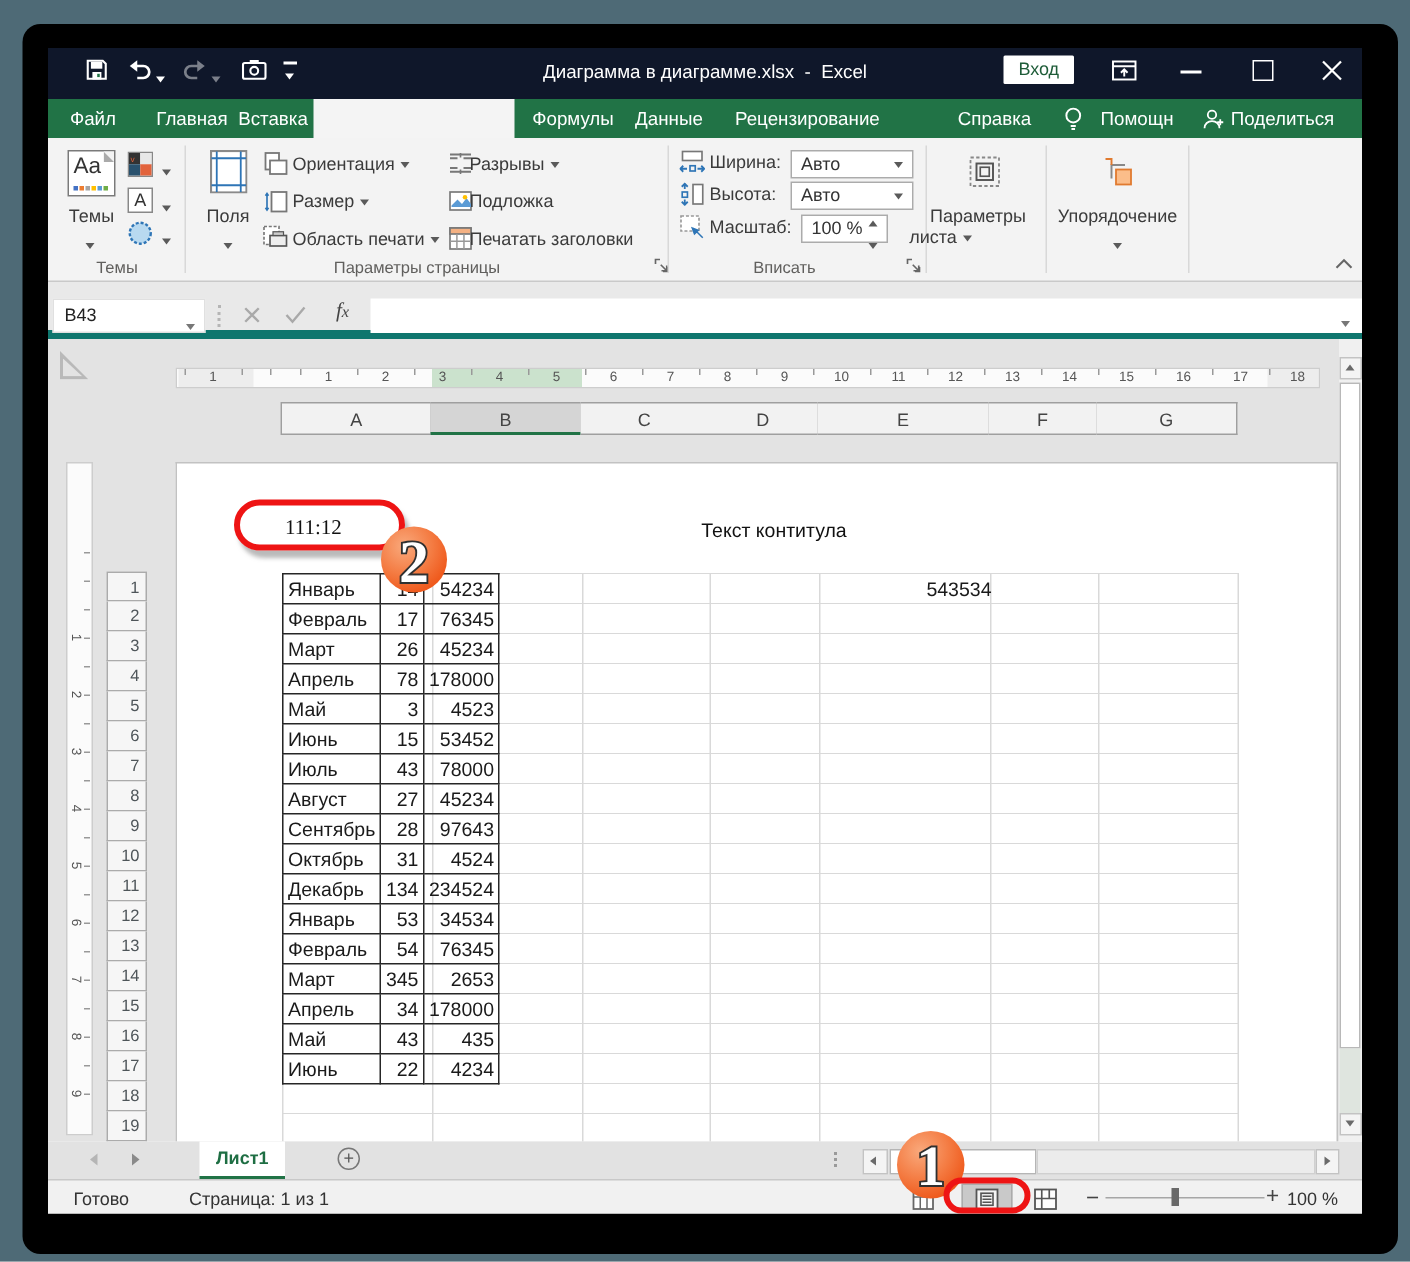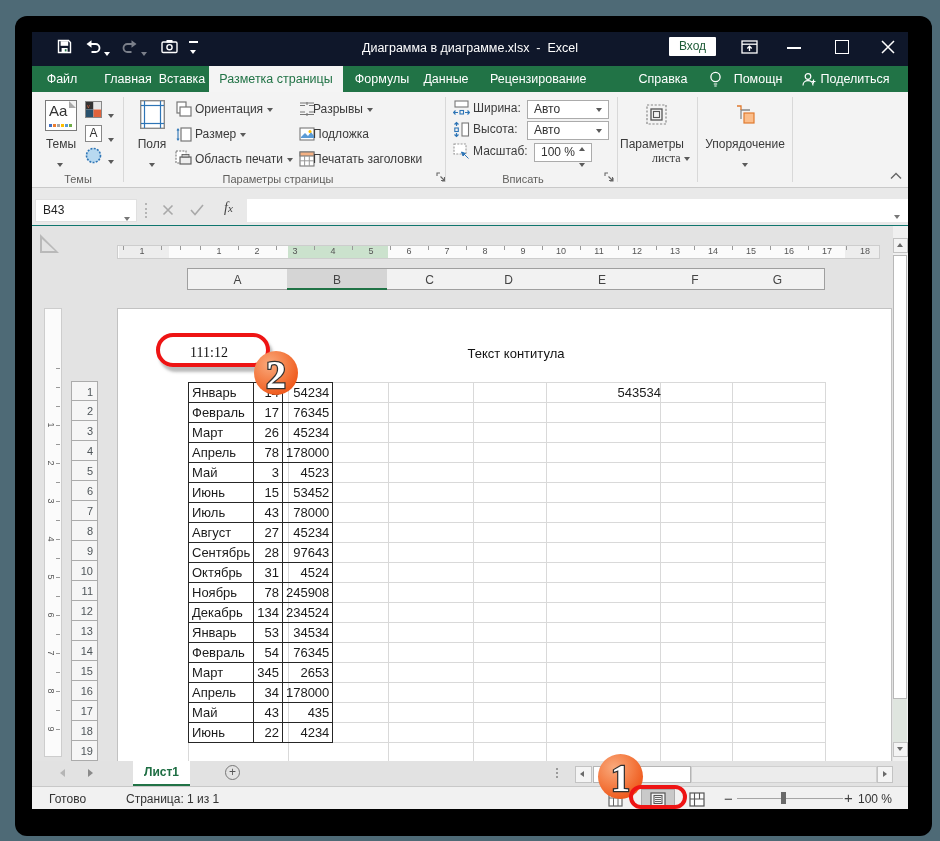--- a/index.html
+++ b/index.html
@@ -10,21 +10,21 @@
   #titlebar{left:0;top:0;width:876px;height:34px;background:#0f172a;}
   #tabsrow{left:0;top:34px;width:876px;height:26px;background:#217346;}
   .tab{position:absolute;top:0;height:26px;line-height:27px;color:#fff;font-size:12.5px;text-align:center;}
   #ribbon{left:0;top:60px;width:876px;height:95px;background:#f3f3f3;border-bottom:1px solid #c9c9c9;}
   .rdiv{position:absolute;top:5px;width:1px;height:85px;background:#d8d8d8;}
   .glabel{position:absolute;top:81px;height:12px;line-height:12px;font-size:11px;color:#605f5d;text-align:center;}
   .rtext{position:absolute;font-size:12px;color:#3b3b3b;height:16px;line-height:16px;white-space:nowrap;}
   .caret{display:inline-block;width:0;height:0;border-left:3.5px solid transparent;border-right:3.5px solid transparent;border-top:4px solid #5a5a5a;vertical-align:middle;margin-left:4px;}
   .caret.w{border-top-color:#fff;}
   #fstrip{left:0;top:156px;width:876px;height:8px;background:#e9e9e9;}
-  #fbar{left:0;top:164px;width:876px;height:30px;background:#e9e9e9;border-bottom:1px solid #0f766e;box-sizing:border-box;}
+  #fbar{left:0;top:164px;width:876px;height:30px;background:#e9e9e9;border-bottom:6px solid #0f766e;box-sizing:border-box;}
   #sheet{left:0;top:194px;width:861px;height:535px;background:#e3e3e3;overflow:hidden;}
   .colhead{position:absolute;top:42px;height:22px;line-height:22px;background:#f2f2f2;border:1px solid #9f9f9f;border-left:none;box-sizing:border-box;text-align:center;font-size:12px;color:#444;}
   .rowhead{position:absolute;left:39px;width:27px;height:20px;line-height:20px;background:#f6f6f6;border:1px solid #ababab;border-top:none;box-sizing:border-box;text-align:right;padding-right:4px;font-size:11px;color:#4e5559;}
   .tick{position:absolute;width:1px;height:4px;background:#999;}
   .rnum{position:absolute;font-size:9px;color:#555;width:12px;text-align:center;}
   .vline{position:absolute;width:1px;background:#d9d9d9;}
   table{border-collapse:collapse;}
   td{border:1px solid #262626;height:20px;padding:0 3px;font-size:13px;color:#1a1a1a;white-space:nowrap;box-sizing:border-box;overflow:hidden;}
   td.num{text-align:right;}
   .ccirc{position:absolute;border-radius:50%;background:radial-gradient(circle at 35% 30%, #f9a97c 0%, #f47b42 45%, #ef5a1d 75%, #e84e12 100%);
@@ -74,21 +74,20 @@
     <div class="abs" style="left:803px;top:8px;width:12px;height:12px;border:1.4px solid #fff"></div>
     <svg class="abs" style="left:849px;top:8px" width="14" height="14" viewBox="0 0 14 14">
       <path d="M1 1 L13 13 M13 1 L1 13" stroke="#fff" stroke-width="1.5"></path>
     </svg>
   </div>
   <div class="abs" id="tabsrow">
     <div class="abs" style="left:177px;top:0;width:134px;height:26px;background:#f4f4f4;"></div>
     <div class="tab" style="left:0px;width:60px;">Файл</div>
     <div class="tab" style="left:64px;width:64px;">Главная</div>
     <div class="tab" style="left:118px;width:64px;">Вставка</div>
-    <div class="tab" style="left:177px;width:134px;color:#217346;">Разметка страницы</div>
     <div class="tab" style="left:318px;width:64px;">Формулы</div>
     <div class="tab" style="left:382px;width:64px;">Данные</div>
     <div class="tab" style="left:458px;width:92px;">Рецензирование</div>
     <div class="tab" style="left:563px;width:36px;margin-top:32px;">Вид</div>
     <div class="tab" style="left:605px;width:52px;">Справка</div>
     <svg class="abs" style="left:677px;top:5px" width="13" height="17" viewBox="0 0 13 17">
       <circle cx="6.5" cy="6" r="4.6" fill="none" stroke="#fff" stroke-width="1.3"></circle>
       <path d="M4.8 13 h3.4 M5.3 15 h2.4" stroke="#fff" stroke-width="1.2"></path>
     </svg>
     <div class="tab" style="left:692px;width:68px;">Помощн</div>
@@ -211,21 +210,21 @@
       <path d="M1 4 v-3 h3 M9 6 v3 h-3 M8.5 8.5 L4.5 4.5 M5 8.5 h3.5 v-3.5" fill="none" stroke="#666" stroke-width="1.1"></path>
     </svg>
     <div class="rdiv" style="left:585px;"></div>
 
     <svg class="abs" style="left:612px;top:10px" width="25" height="25" viewBox="0 0 25 25">
       <rect x="3" y="3" width="19" height="19" fill="none" stroke="#888" stroke-width="1.2" stroke-dasharray="2.2 1.6"></rect>
       <rect x="7" y="7" width="11" height="11" fill="none" stroke="#555" stroke-width="1.3"></rect>
       <rect x="9.5" y="9.5" width="6" height="6" fill="none" stroke="#555" stroke-width="1.1"></rect>
     </svg>
     <div class="rtext" style="left:588px;top:44px;width:70px;text-align:left;">Параметры</div>
-    <div class="rtext" style="left:620px;top:58px;width:70px;font-family:Liberation Serif, serif;">листа<span class="caret"></span></div>
+    <div class="rtext" style="left:560px;top:58px;width:70px;text-align:center;">листа<span class="caret"></span></div>
     <div class="rdiv" style="left:665px;"></div>
 
     <svg class="abs" style="left:701px;top:10px" width="25" height="25" viewBox="0 0 25 25">
       <path d="M8 17 V8 h9" fill="none" stroke="#888" stroke-width="1.3"></path>
       <rect x="11" y="11" width="10" height="10" fill="#fbbd8a" stroke="#e07a2f" stroke-width="1.2"></rect>
       <path d="M4 4 l4 0 0 4" fill="none" stroke="#e07a2f" stroke-width="1.3"></path>
     </svg>
     <div class="rtext" style="left:668px;top:44px;width:90px;text-align:center;">Упорядочение</div>
     <div class="abs" style="left:710px;top:63px;"><span class="caret" style="margin:0"></span></div>
     <div class="rdiv" style="left:760px;"></div>
@@ -372,25 +371,20 @@
               <td>Сентябрь</td>
               <td class="num">28</td>
               <td class="num">97643</td>
             </tr>
         <tr>
               <td>Октябрь</td>
               <td class="num">31</td>
               <td class="num">4524</td>
             </tr>
         <tr>
-              <td>Ноябрь</td>
-              <td class="num">78</td>
-              <td class="num">245908</td>
-            </tr>
-        <tr>
               <td>Декабрь</td>
               <td class="num">134</td>
               <td class="num">234524</td>
             </tr>
         <tr>
               <td>Январь</td>
               <td class="num">53</td>
               <td class="num">34534</td>
             </tr>
         <tr>

